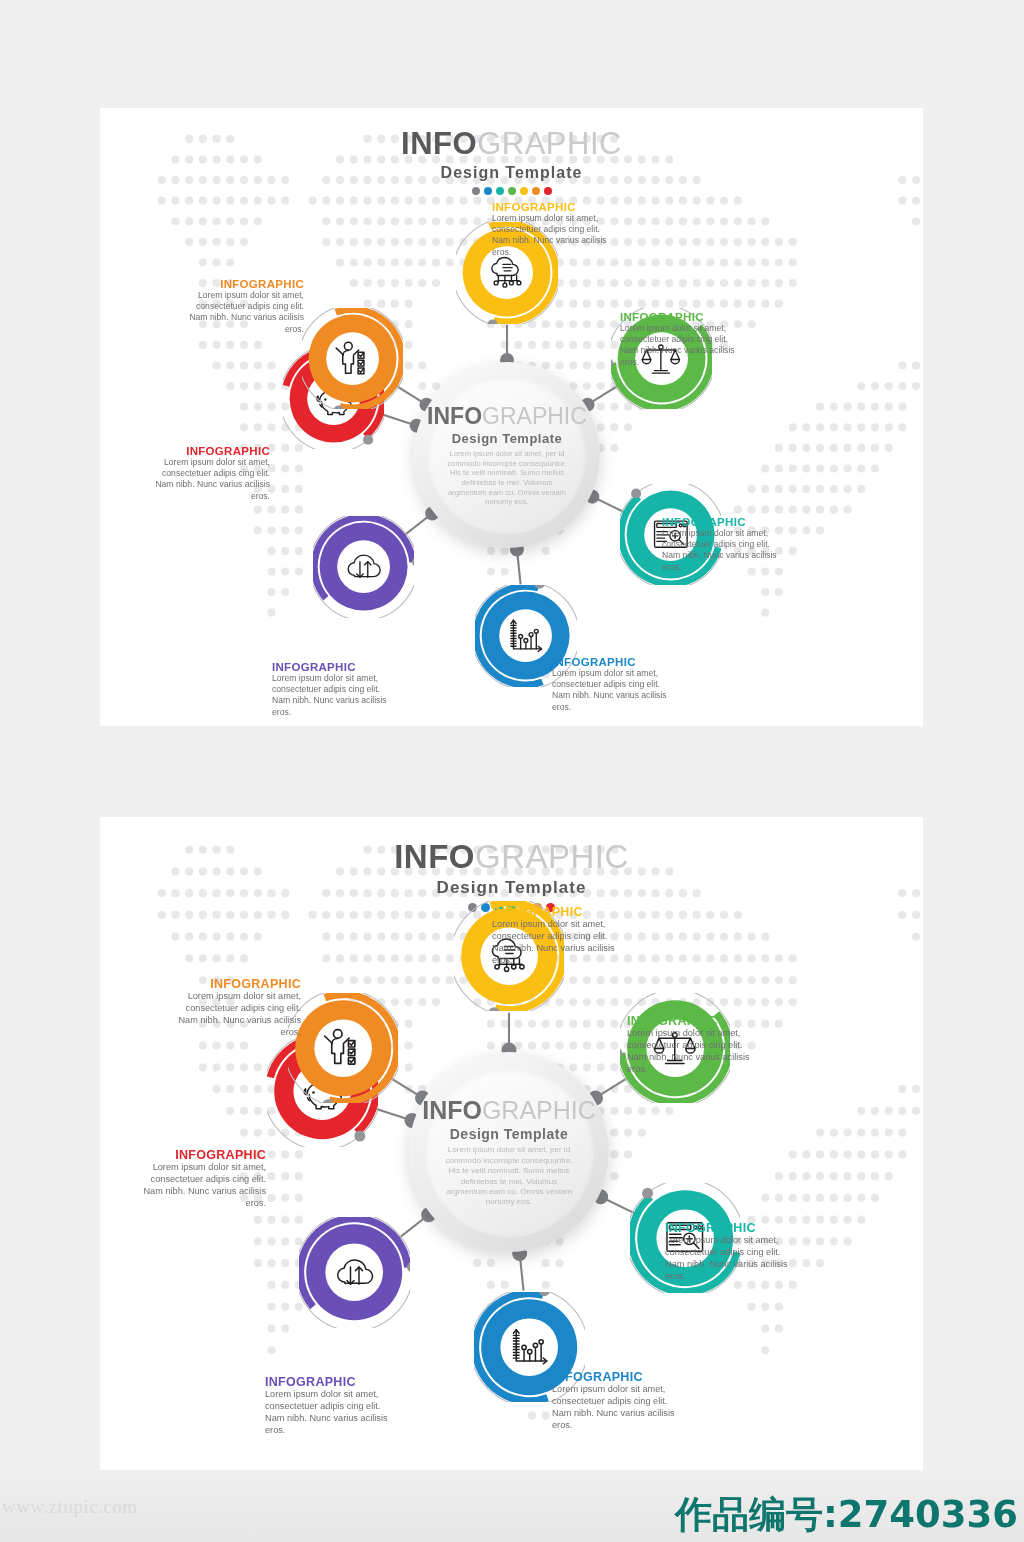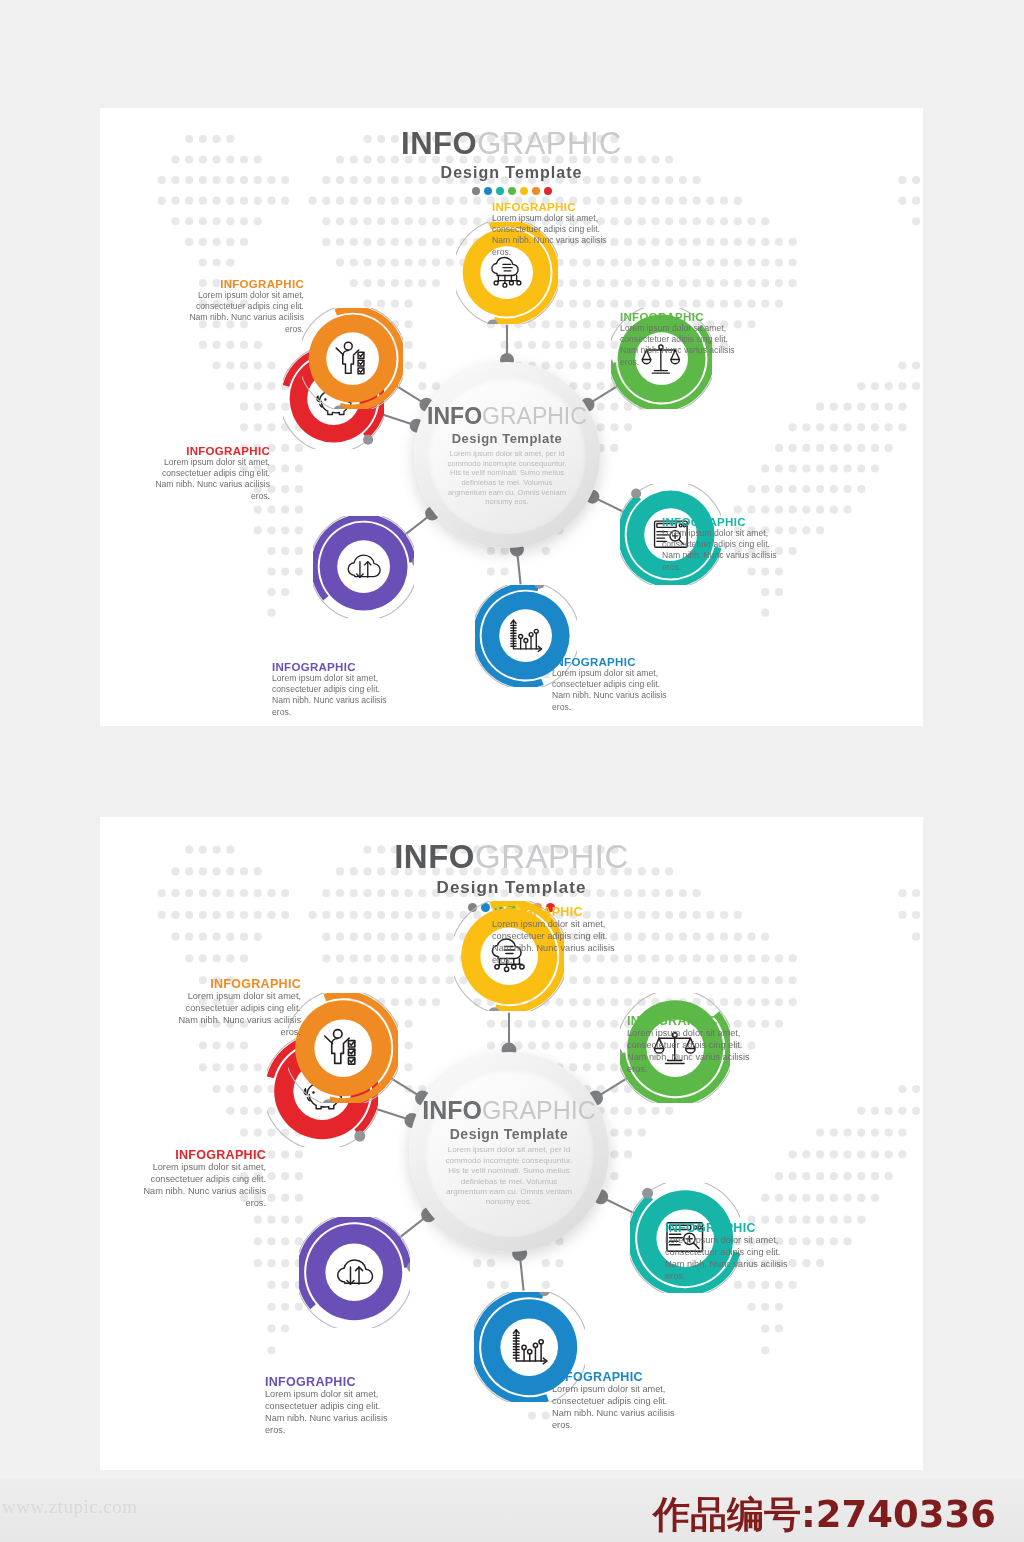--- a/index.html
+++ b/index.html
@@ -62,22 +62,22 @@
   .label .ttl { font-weight:bold; letter-spacing:.3px; }
   .label .txt { color:#6d6e70; line-height:1.3; }
   .label.r { text-align:right; }
   .label.l { text-align:left; }
 
   
   #footer-bar { position:absolute; left:0; top:1479px; width:1024px; height:63px;
      background:linear-gradient(#ededed,#e7e7e7); }
   #watermark { position:absolute; left:2px; top:1496px; font-size:19px;
      color:#d9d9d9; letter-spacing:.5px; font-family:"Liberation Serif", serif; }
-  #code-text { position:absolute; right:28px; top:1490px; font-size:37px;
-     color:#7f1d1d; font-weight:bold; letter-spacing:0px;
+  #code-text { position:absolute; right:6px; top:1490px; font-size:37px;
+     color:#0f766e; font-weight:bold; letter-spacing:0px;
      font-family:"DejaVu Sans", sans-serif; white-space:nowrap; }
 </style>
 </head>
 <body>
 
 <div class="panel" id="panel-1">
     <svg class="worldmap" viewBox="0 0 823 618" width="823" height="618">
       <circle cx="89.15833333333333" cy="30.900000000000002" r="4.115" fill="#d6d7d9"></circle>
       <circle cx="102.875" cy="30.900000000000002" r="4.115" fill="#d6d7d9"></circle>
       <circle cx="116.59166666666667" cy="30.900000000000002" r="4.115" fill="#d6d7d9"></circle>

